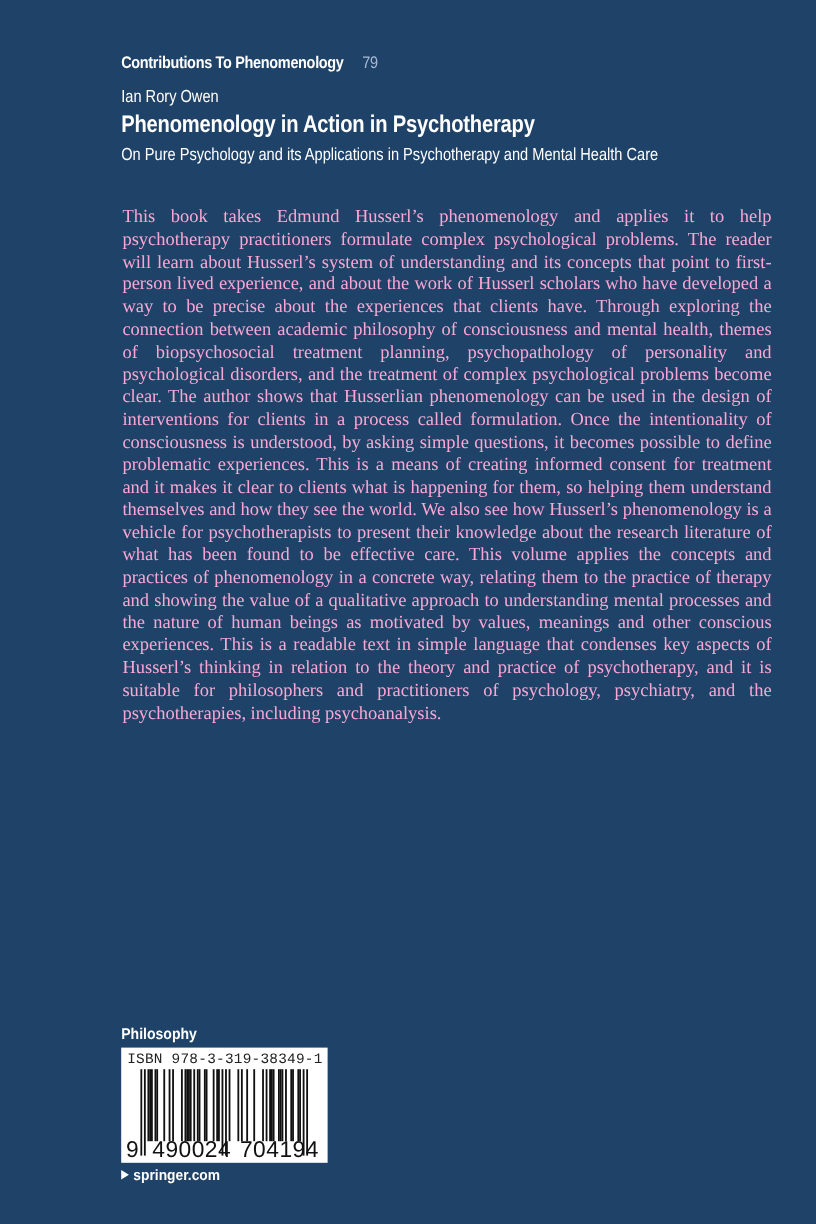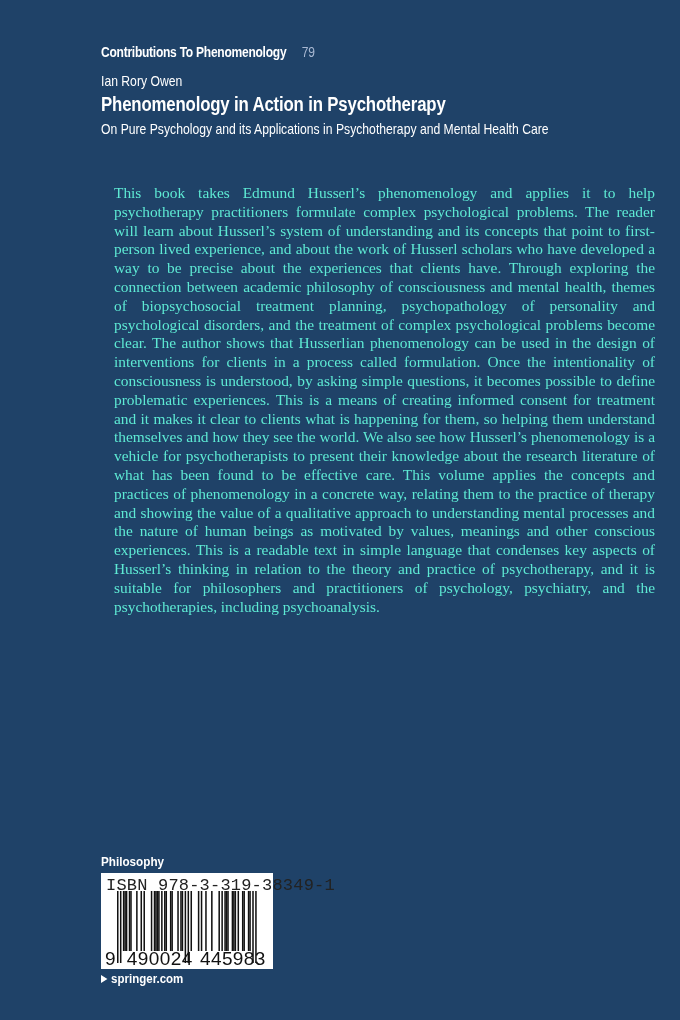--- a/index.html
+++ b/index.html
@@ -43,38 +43,38 @@
       transform: scaleX(0.84); transform-origin: left top;
       white-space: nowrap;
     }
     .blurb {
       position: absolute; left: 102px; top: 172px;
       width: 541px;
       font-family: "Liberation Serif", serif;
       font-size: 15.4px;
       line-height: 18.8px;
       text-align: justify;
-      color: #5eead4;
-      margin: 12px;
+      color: #f9a8d4;
+      margin: 0;
     }
     .subject {
       position: absolute; left: 101px; top: 854px;
       font-family: "Liberation Sans", sans-serif;
       font-size: 13px; font-weight: bold;
       transform: scaleX(0.9); transform-origin: left top;
     }
     .barcode-box {
       position: absolute; left: 101px; top: 873px;
       width: 172px; height: 96px;
       background: #ffffff;
     }
     .isbn-text {
       position: absolute; left: 5px; top: 3px;
       font-family: "Liberation Mono", monospace;
-      font-size: 17px; color: #222;
+      font-size: 12px; color: #222;
       letter-spacing: 0.2px;
       white-space: nowrap;
     }
     .bars {
       position: absolute; left: 0; top: 0;
     }
     .ean-digits {
       position: absolute; top: 75px; left: 4px;
       font-family: "Liberation Sans", sans-serif;
       font-size: 19px; color: #111;
@@ -155,20 +155,20 @@
       <rect x="140.95" y="18" width="1.52" height="60" fill="#111"></rect>
       <rect x="142.42" y="18" width="1.52" height="60" fill="#111"></rect>
       <rect x="146.83" y="18" width="1.52" height="60" fill="#111"></rect>
       <rect x="148.30" y="18" width="1.52" height="60" fill="#111"></rect>
       <rect x="151.24" y="18" width="1.52" height="72" fill="#111"></rect>
       <rect x="154.18" y="18" width="1.52" height="72" fill="#111"></rect>
     </svg>
   <div class="ean-digits">
     <span>9</span>
     <span style="margin-left:6px; letter-spacing:0.4px">490024</span>
-    <span style="margin-left:2px; letter-spacing:0.4px">445983</span>
+    <span style="margin-left:2px; letter-spacing:0.4px">704194</span>
   </div>
 </div>
 
 <div class="springer">
   <span class="arrow"></span>
   <span>springer.com</span>
 </div>
 
 </body></html>

